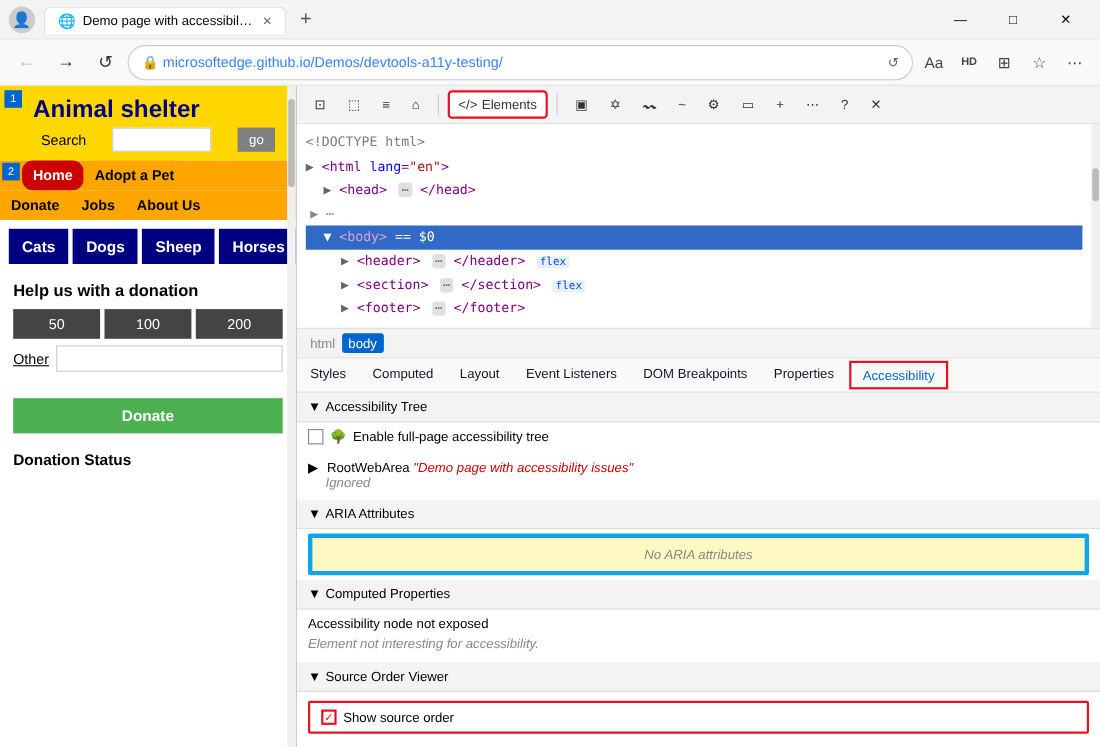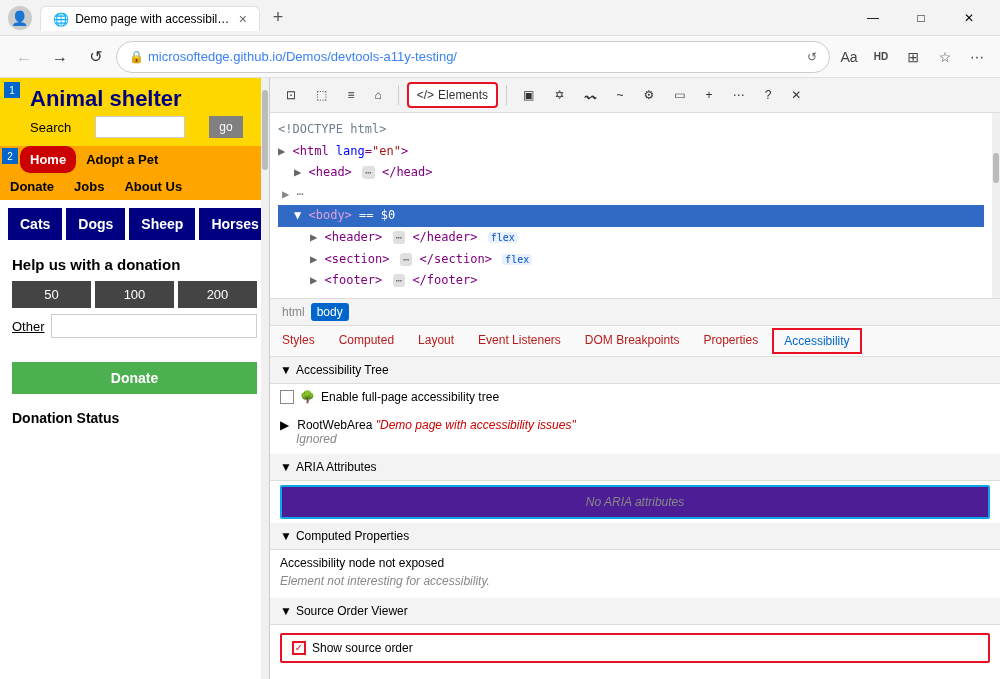--- a/index.html
+++ b/index.html
@@ -65,21 +65,21 @@
       width: 6px; height: 80px; background: #bbb; border-radius: 3px;
       margin: 2px auto; position: relative; top: 10px;
     }
 
     
     .page-header {
       background: #FFD700; padding: 8px 12px; position: relative;
     }
     .badge-1 { position: absolute; top: 4px; left: 4px; width: 16px; height: 16px; background: #0066cc; color: #fff; font-size: 10px; display: flex; align-items: center; justify-content: center; }
     .site-title { color: #000080; font-size: 22px; font-weight: bold; margin-left: 18px; }
-    .search-row { display: flex; align-items: center; gap: 24px; margin-top: 4px; margin-left: 18px; }
+    .search-row { display: flex; align-items: center; gap: 24px; margin-top: 4px; margin-left: 18px; justify-content: center; }
     .search-label { font-size: 13px; }
     .search-input { border: 1px solid #ccc; padding: 2px 6px; width: 90px; height: 22px; font-size: 12px; }
     .go-btn { background: #808080; color: #fff; border: none; padding: 2px 10px; font-size: 12px; cursor: pointer; height: 22px; }
 
     
     .nav-bar {
       background: #ffa500; display: flex; flex-wrap: wrap; position: relative;
     }
     .badge-2 { position: absolute; top: 2px; left: 2px; width: 16px; height: 16px; background: #0066cc; color: #fff; font-size: 10px; display: flex; align-items: center; justify-content: center; z-index: 5; }
     .nav-link { padding: 6px 10px; font-size: 13px; font-weight: bold; cursor: pointer; color: #000; border-radius: 10px; }
@@ -147,21 +147,21 @@
     }
     .bc-item { color: #888; cursor: pointer; padding: 2px 4px; border-radius: 3px; }
     .bc-item.active { background: #0066cc; color: #fff; border-radius: 3px; padding: 2px 6px; }
 
     
     .tabs-row {
       display: flex; align-items: center; border-bottom: 1px solid #ddd;
       background: #f9f9f9; overflow-x: auto;
     }
     .tab-item {
-      padding: 6px 12px; font-size: 12px; cursor: pointer; color: #b91c1c;
+      padding: 6px 12px; font-size: 12px; cursor: pointer; color: #0f172a;
       border-bottom: 2px solid transparent; white-space: nowrap;
     }
     .tab-item.accessibility-tab { color: #0066cc; border: 2px solid #e81123; margin: 2px; padding: 4px 10px; }
 
     
     .accessibility-content {
       flex: 1; overflow-y: auto; padding: 0;
     }
     .section-header {
       display: flex; align-items: center; padding: 6px 10px;
@@ -177,21 +177,21 @@
       width: 14px; height: 14px; border: 2px solid #e81123; background: #fff;
       display: flex; align-items: center; justify-content: center; cursor: pointer;
       flex-shrink: 0;
     }
     .checkbox-checked { font-size: 10px; color: #e81123; }
     .root-web-area { padding: 8px 10px; font-size: 12px; }
     .root-line { display: flex; align-items: flex-start; gap: 4px; }
     .root-label { color: #000; }
     .root-value { color: #c00; font-style: italic; }
     .ignored-text { color: #888; font-style: italic; padding-left: 16px; font-size: 12px; }
-    .aria-section { background: #4c1d95; border: 2px solid #0ea5e9; margin: 4px 10px; border-radius: 2px; }
+    .aria-section { background: #fef9c3; border: 4px solid #0ea5e9; margin: 4px 10px; border-radius: 2px; }
     .aria-empty { text-align: center; color: #888; font-size: 12px; padding: 8px; font-style: italic; }
     .computed-section { padding: 4px 10px 8px; font-size: 12px; }
     .computed-item { padding: 2px 0; }
     .computed-value { color: #888; font-style: italic; }
     .source-order-section { padding: 4px 0; }
     .show-source-row {
       display: flex; align-items: center; gap: 6px; padding: 6px 10px;
       font-size: 12px; border: 2px solid #e81123; margin: 4px 10px; border-radius: 2px;
       background: #fff;
     }

